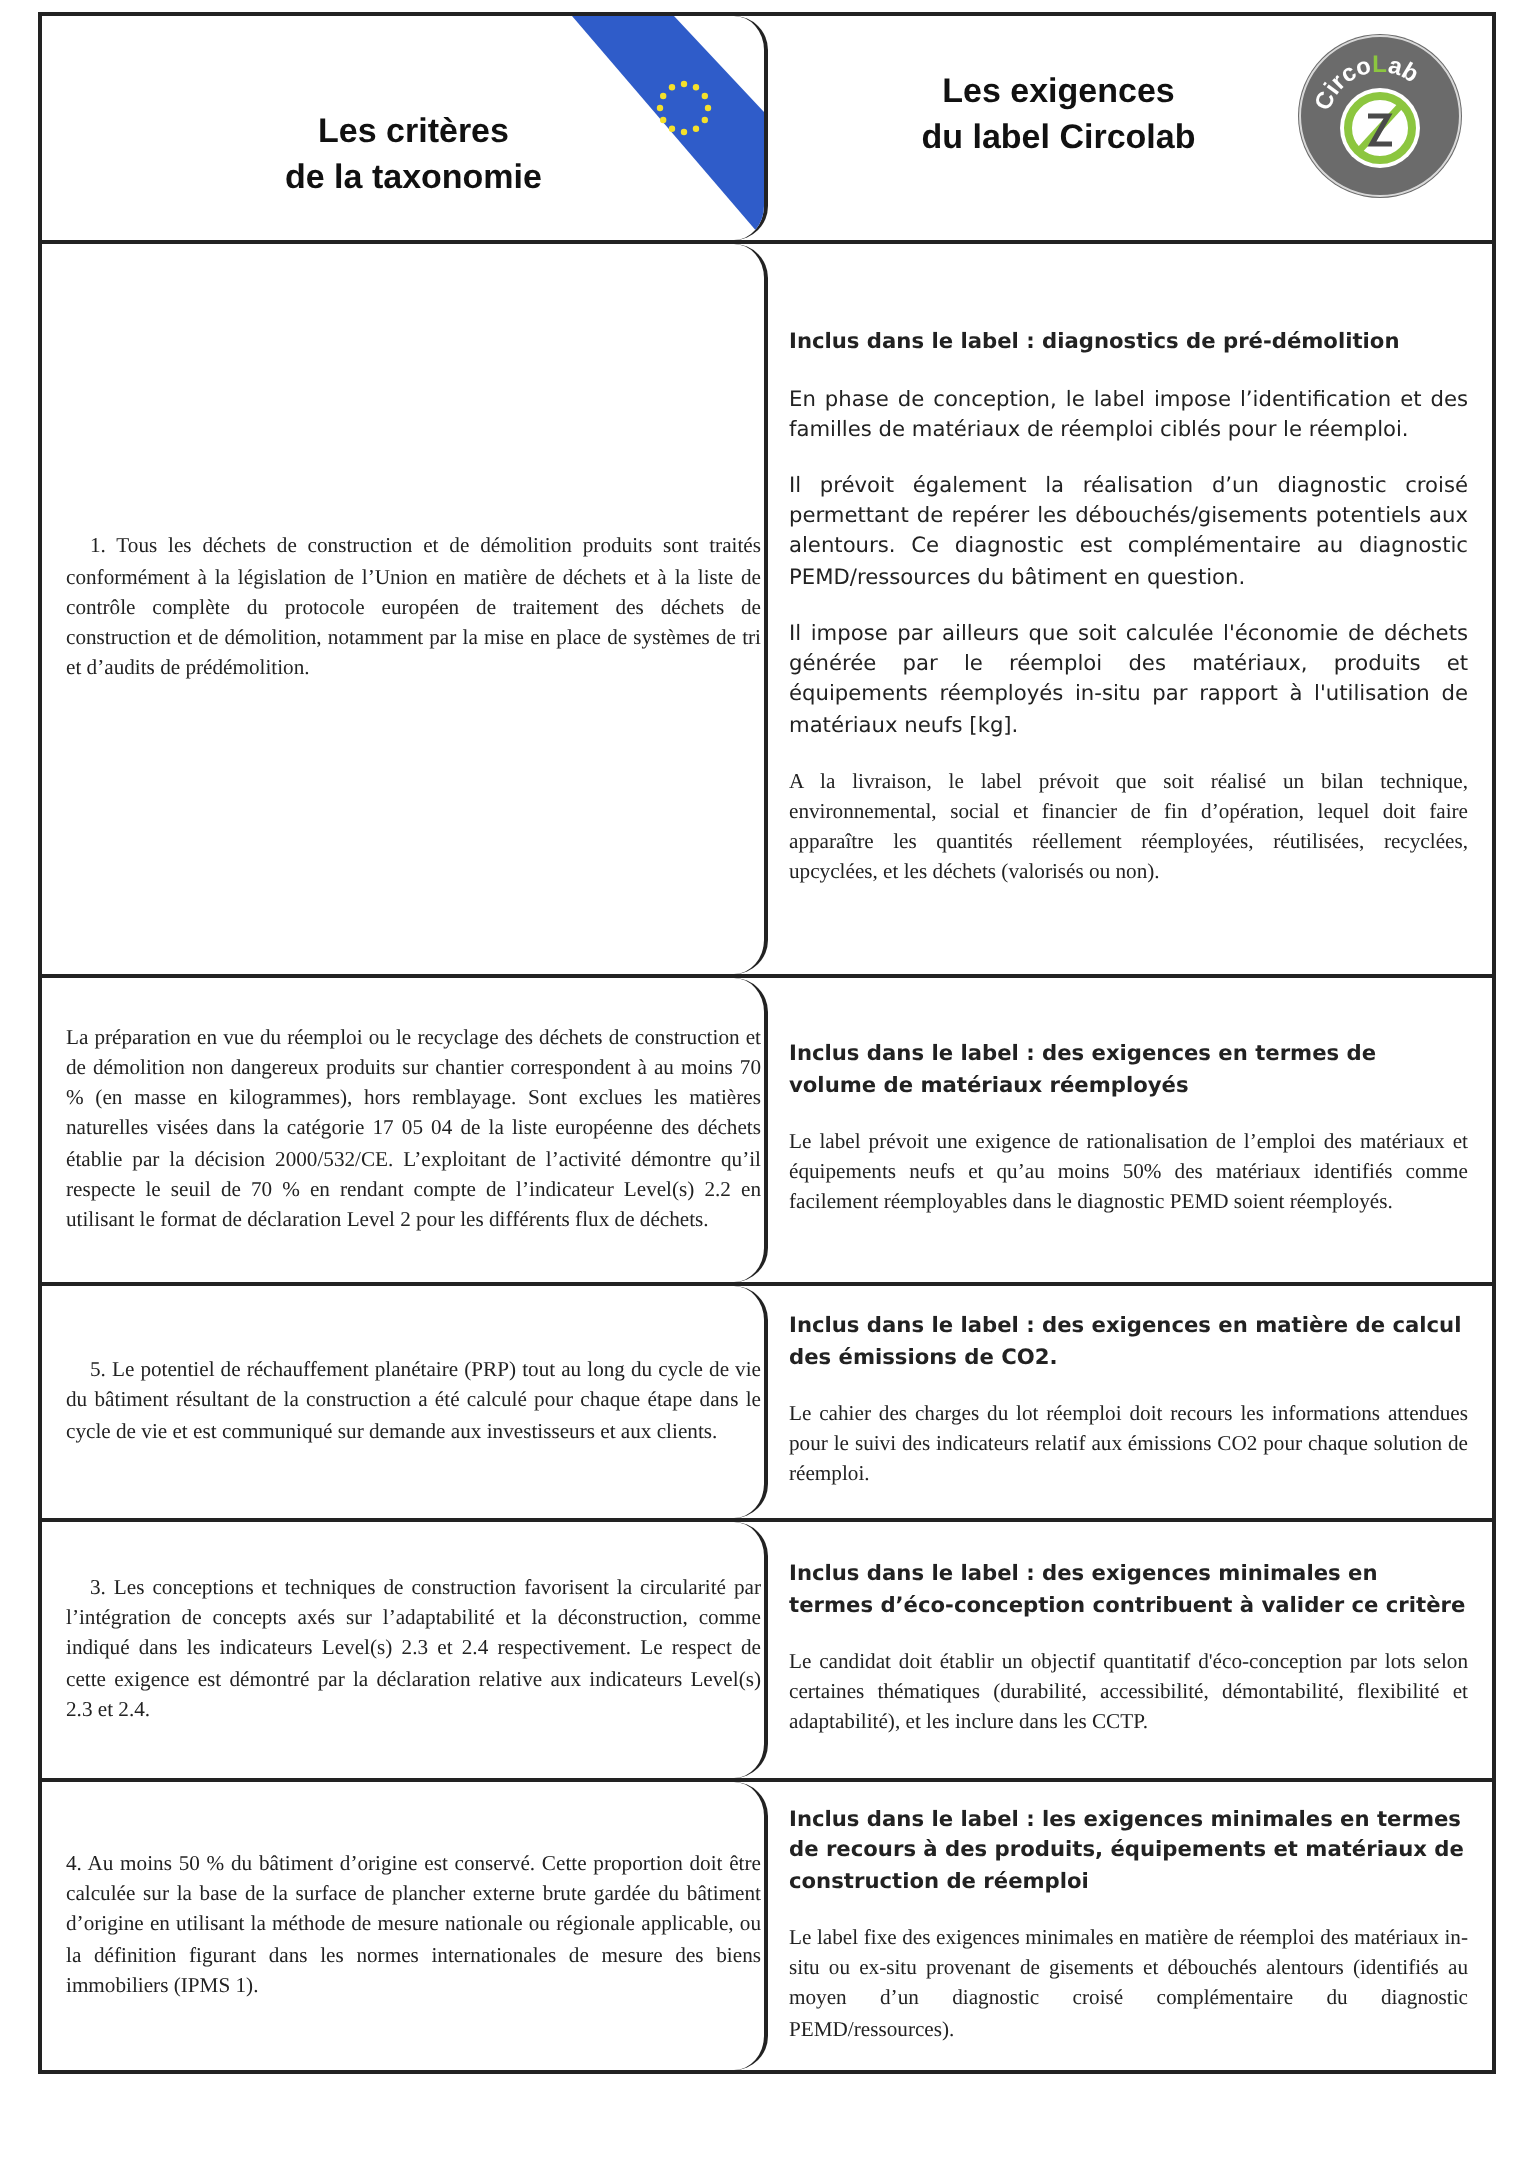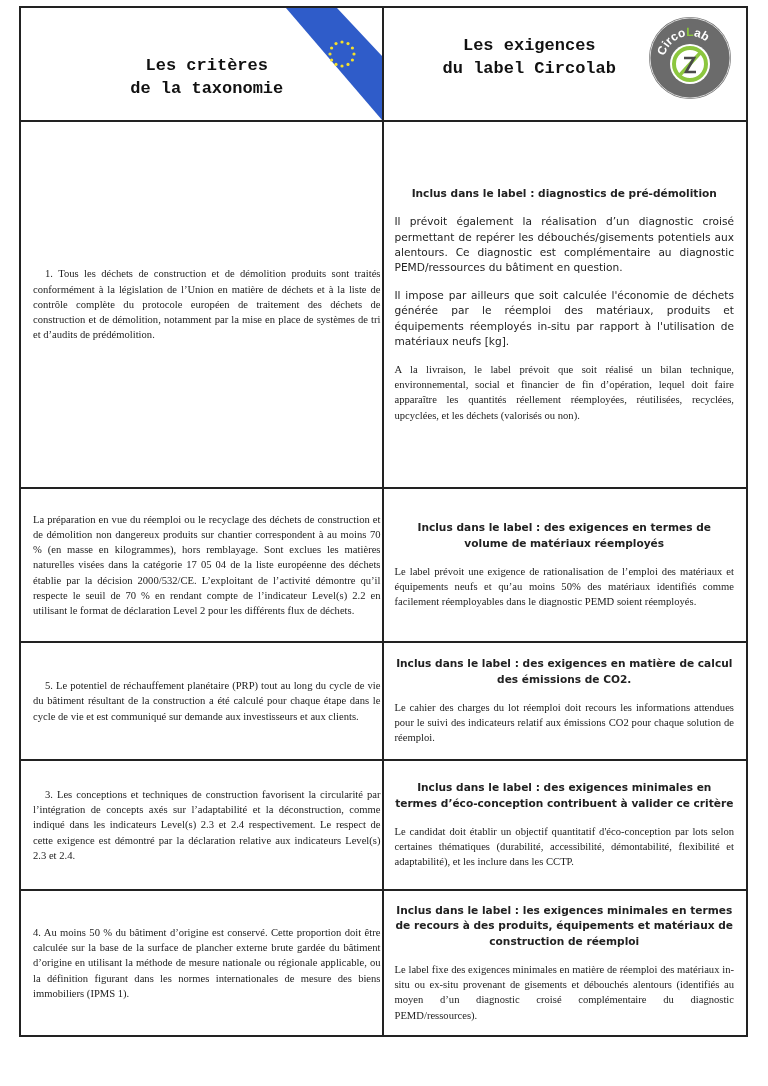--- a/index.html
+++ b/index.html
@@ -5,25 +5,25 @@
   html, body { margin: 0; padding: 0; background: #ffffff; }
   body { width: 768px; height: 1086px; position: relative; overflow: hidden;
          font-family: "DejaVu Sans", "Liberation Sans", sans-serif; color: #222; }
   .tbl { position: absolute; left: 19px; top: 6px; width: 729px; border: 2px solid #222;
          box-sizing: border-box; }
   .row { display: flex; border-top: 2px solid #222; box-sizing: border-box; }
   .row:first-child { border-top: none; }
   .cell { width: 50%; box-sizing: border-box; position: relative; display: flex;
           flex-direction: column; justify-content: center; padding: 0 12px 0 12px;
           font-size: 10.6px; line-height: 15.2px; text-align: justify; overflow: hidden; }
-  .cell.left { border-right: 2px solid #222; padding-left: 12px; padding-right: 1px; }
+  .cell.left { border-right: 2px solid #222; padding-left: 12px; padding-right: 1px; border-radius: 17px; }
   .cell.right { padding-left: 11px; padding-right: 12px; }
-  .hdr-title { font-family: Liberation Mono, monospace; font-weight: bold; font-size: 17px;
+  .hdr-title { font-family: Liberation Sans, sans-serif; font-weight: bold; font-size: 17px;
                line-height: 23px; text-align: center; color: #111; }
-  .sub { font-weight: bold; text-align: center; margin-bottom: 13px; font-size: 10.6px; }
+  .sub { font-weight: bold; text-align: left; margin-bottom: 13px; font-size: 10.6px; }
   .para { margin: 0 0 13px 0; }
   .para:last-child { margin-bottom: 0; font-family: Liberation Serif, serif; }
   .eu-band { position: absolute; right: 0; top: 0; width: 120px; height: 112px; overflow: hidden; }
   .logo { position: absolute; right: 14px; top: 8px; width: 84px; height: 84px; }
 </style>
 </head>
 <body>
 
 <div class="tbl">
 
@@ -76,20 +76,21 @@
       </div>
     </div>
   </div>
 
   <div class="row" style="height:367px;">
     <div class="cell left">
       <div class="para" style="text-indent:12px;">1.  Tous les déchets de construction et de démolition produits sont traités conformément à la législation de l’Union en matière de déchets et à la liste de contrôle complète du protocole européen   de traitement des déchets de construction et de démolition, notamment par la  mise en place de systèmes de tri et d’audits de prédémolition.</div>
     </div>
     <div class="cell right">
       <div class="sub">Inclus dans le label : diagnostics de pré-démolition</div>
+      <div class="para">En phase de conception, le label impose l’identification et des familles de matériaux de réemploi ciblés pour le réemploi.</div>
       <div class="para">Il prévoit également la réalisation d’un diagnostic croisé permettant de repérer les débouchés/gisements potentiels aux alentours. Ce diagnostic est complémentaire au diagnostic PEMD/ressources du bâtiment en question.</div>
       <div class="para">Il impose par ailleurs que soit calculée l'économie de déchets générée par le réemploi des matériaux, produits et équipements réemployés in-situ par rapport à l'utilisation de matériaux neufs [kg].</div>
       <div class="para">A la livraison, le label prévoit que soit réalisé un bilan technique, environnemental, social et financier de fin d’opération, lequel doit faire apparaître les quantités réellement réemployées, réutilisées, recyclées, upcyclées, et les déchets (valorisés ou non).</div>
     </div>
   </div>
 
   <div class="row" style="height:154px;">
     <div class="cell left">
       <div class="para">La préparation en vue du réemploi ou le recyclage des déchets de construction et de démolition non dangereux produits sur chantier correspondent à au moins 70 % (en masse en kilogrammes), hors remblayage. Sont exclues les matières naturelles visées dans la catégorie 17 05 04 de la liste européenne des déchets établie par la décision 2000/532/CE. L’exploitant de l’activité démontre qu’il respecte le seuil de 70 % en rendant compte de l’indicateur Level(s) 2.2 en utilisant le format de déclaration Level 2 pour les différents flux de déchets.</div>
     </div>

